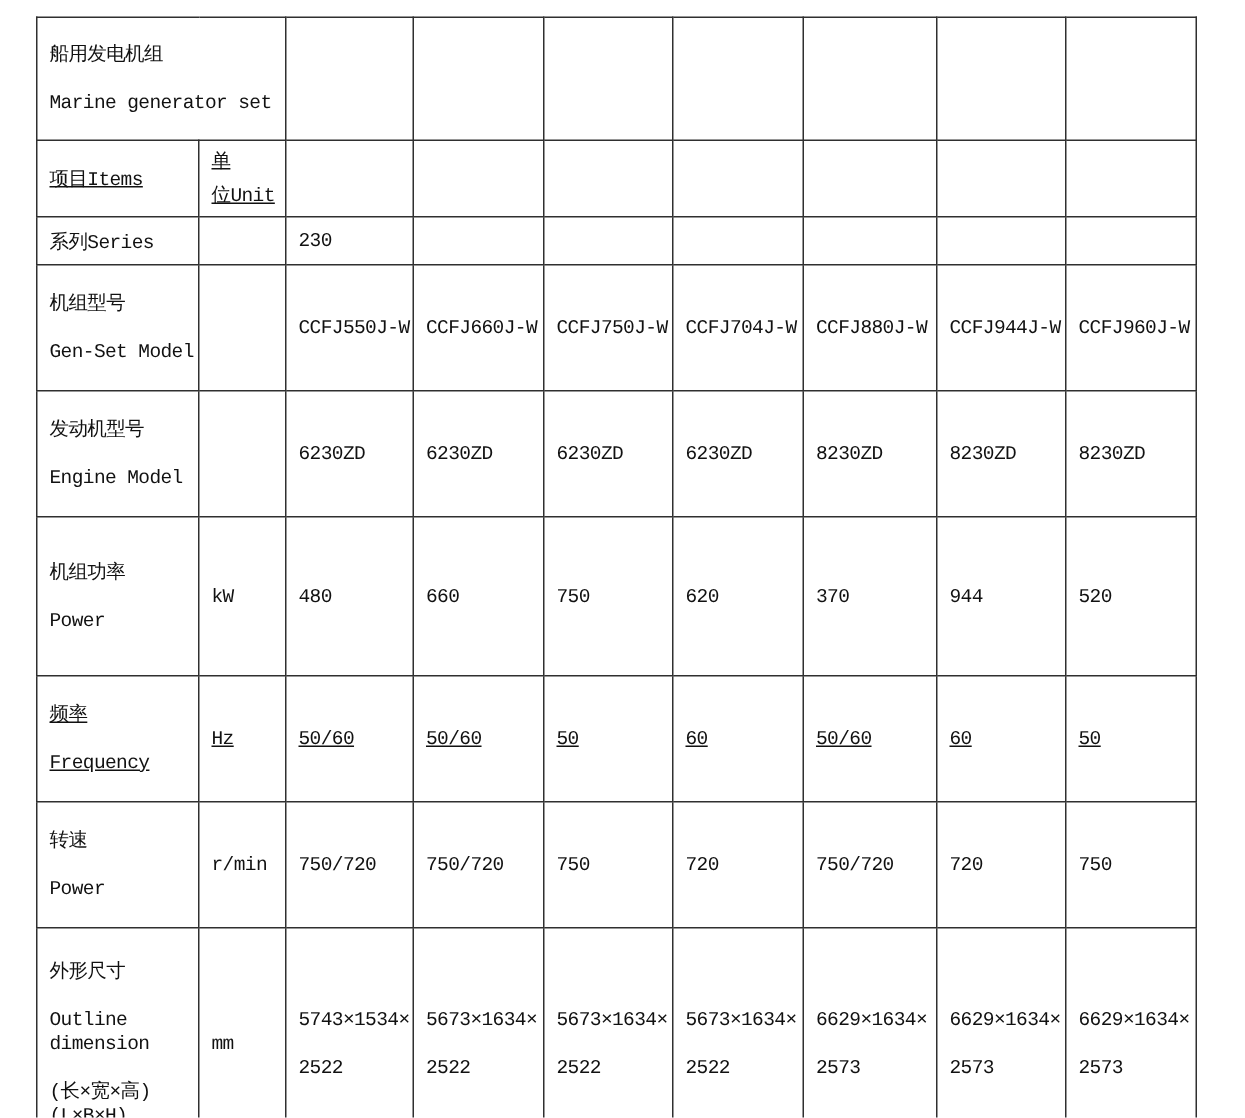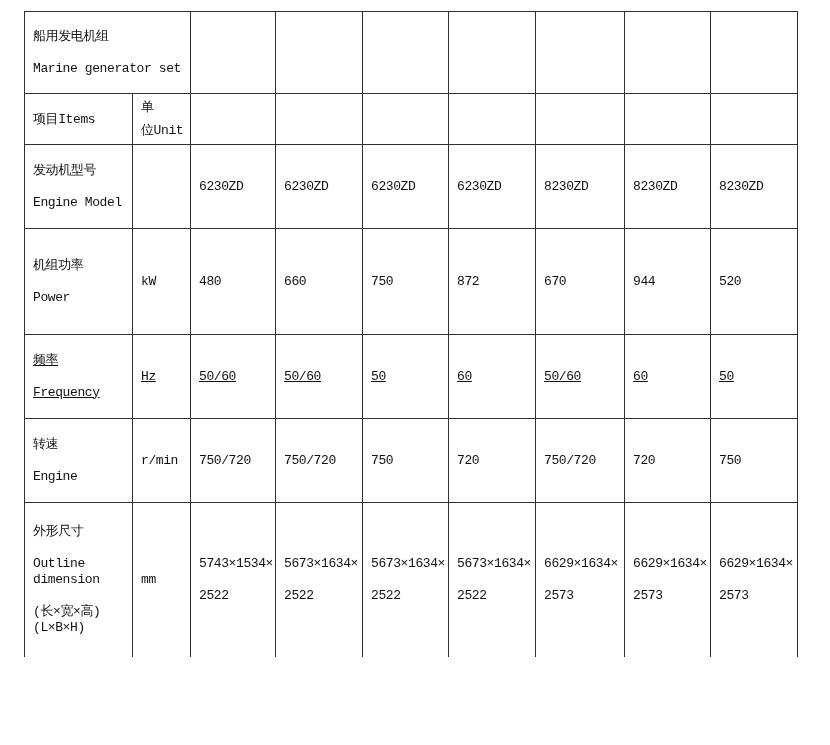--- a/index.html
+++ b/index.html
@@ -24,21 +24,21 @@
     width: 773px;
   }
   table.spec td {
     border: 1px solid #2f2f2f;
     padding: 0 4px 0 8px;
     vertical-align: middle;
     text-align: left;
   }
   
   tr.r1 { height: 82px; }
-  tr.r2 { height: 51px; }
+  tr.r2 { height: 51px; text-decoration: underline; }
   tr.r3 { height: 32px; }
   tr.r4 { height: 84px; }
   tr.r5 { height: 84px; }
   tr.r6 { height: 106px; }
   tr.r7 { height: 84px; text-decoration: underline; }
   tr.r8 { height: 84px; }
   tr.r9 { height: 154px; }
   tr.r9 td { border-bottom: none; } 
   
   .ml16 { white-space: pre; line-height: 16px; }
@@ -81,21 +81,45 @@
 位Unit</td>
     <td></td>
     <td></td>
     <td></td>
     <td></td>
     <td></td>
     <td></td>
     <td></td>
   </tr>
 
-
+  <tr class="r3">
+    <td class="nw">系列Series</td>
+    <td></td>
+    <td class="nw">230</td>
+    <td></td>
+    <td></td>
+    <td></td>
+    <td></td>
+    <td></td>
+    <td></td>
+  </tr>
+
+  <tr class="r4">
+    <td class="ml16">机组型号
+
+Gen-Set Model</td>
+    <td></td>
+    <td class="nw">CCFJ550J-W</td>
+    <td class="nw">CCFJ660J-W</td>
+    <td class="nw">CCFJ750J-W</td>
+    <td class="nw">CCFJ704J-W</td>
+    <td class="nw">CCFJ880J-W</td>
+    <td class="nw">CCFJ944J-W</td>
+    <td class="nw">CCFJ960J-W</td>
+  </tr>
 
   <tr class="r5">
     <td class="ml16">发动机型号
 
 Engine Model</td>
     <td></td>
     <td class="nw">6230ZD</td>
     <td class="nw">6230ZD</td>
     <td class="nw">6230ZD</td>
     <td class="nw">6230ZD</td>
@@ -105,22 +129,22 @@
   </tr>
 
   <tr class="r6">
     <td class="ml16">机组功率
 
 Power</td>
     <td class="nw">kW</td>
     <td class="nw">480</td>
     <td class="nw">660</td>
     <td class="nw">750</td>
-    <td class="nw">872</td>
-    <td class="nw">670</td>
+    <td class="nw">620</td>
+    <td class="nw">370</td>
     <td class="nw">944</td>
     <td class="nw">520</td>
   </tr>
 
   <tr class="r7">
     <td class="ml16">频率
 
 Frequency</td>
     <td class="nw">Hz</td>
     <td class="nw">50/60</td>
@@ -128,21 +152,21 @@
     <td class="nw">50</td>
     <td class="nw">60</td>
     <td class="nw">50/60</td>
     <td class="nw">60</td>
     <td class="nw">50</td>
   </tr>
 
   <tr class="r8">
     <td class="ml16">转速
 
-Engine</td>
+Power</td>
     <td class="nw">r/min</td>
     <td class="nw">750/720</td>
     <td class="nw">750/720</td>
     <td class="nw">750</td>
     <td class="nw">720</td>
     <td class="nw">750/720</td>
     <td class="nw">720</td>
     <td class="nw">750</td>
   </tr>
 

